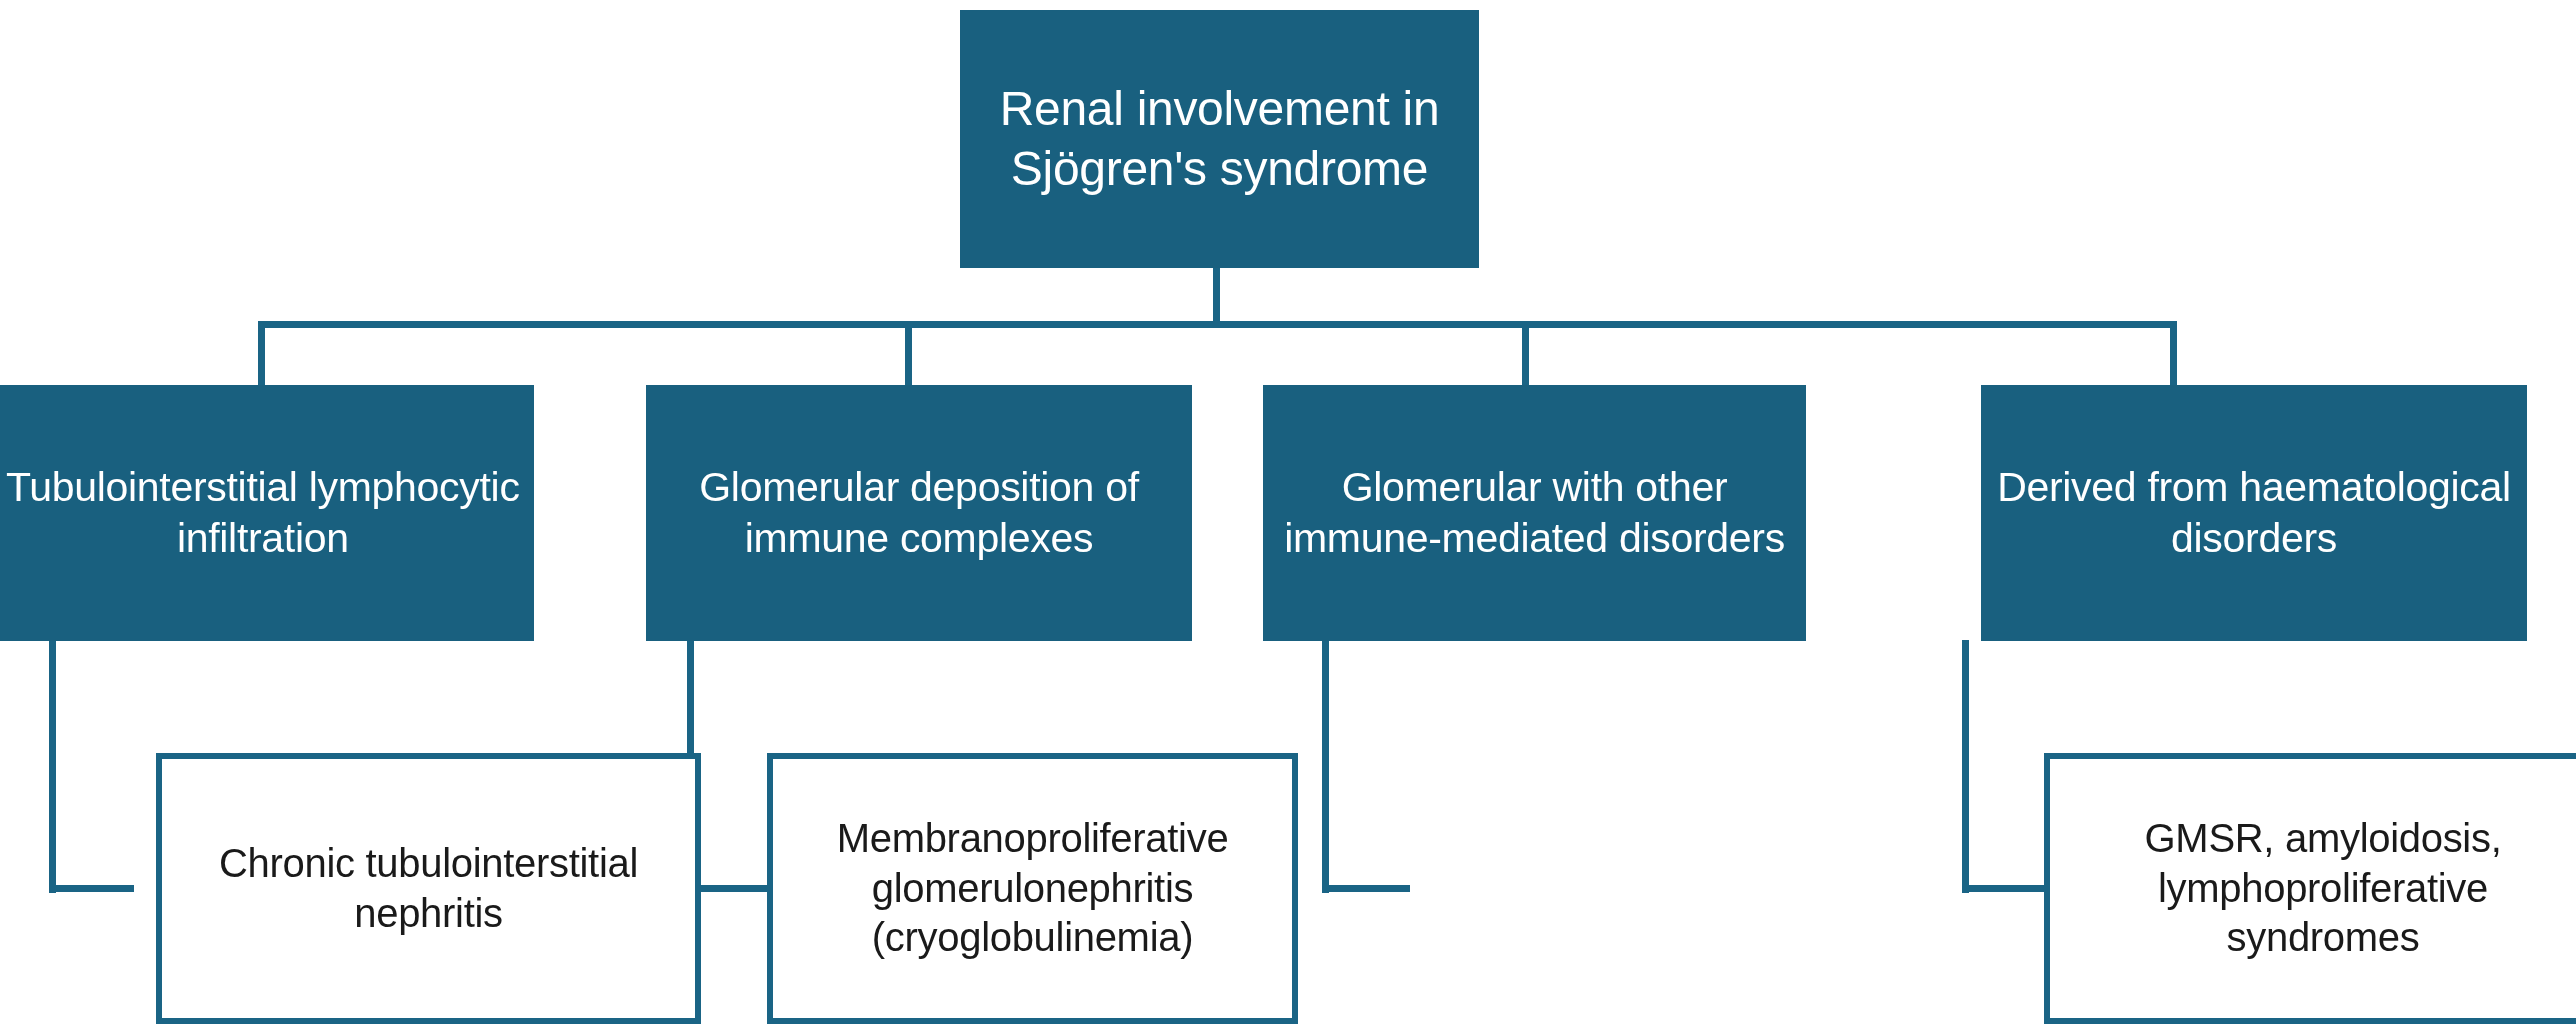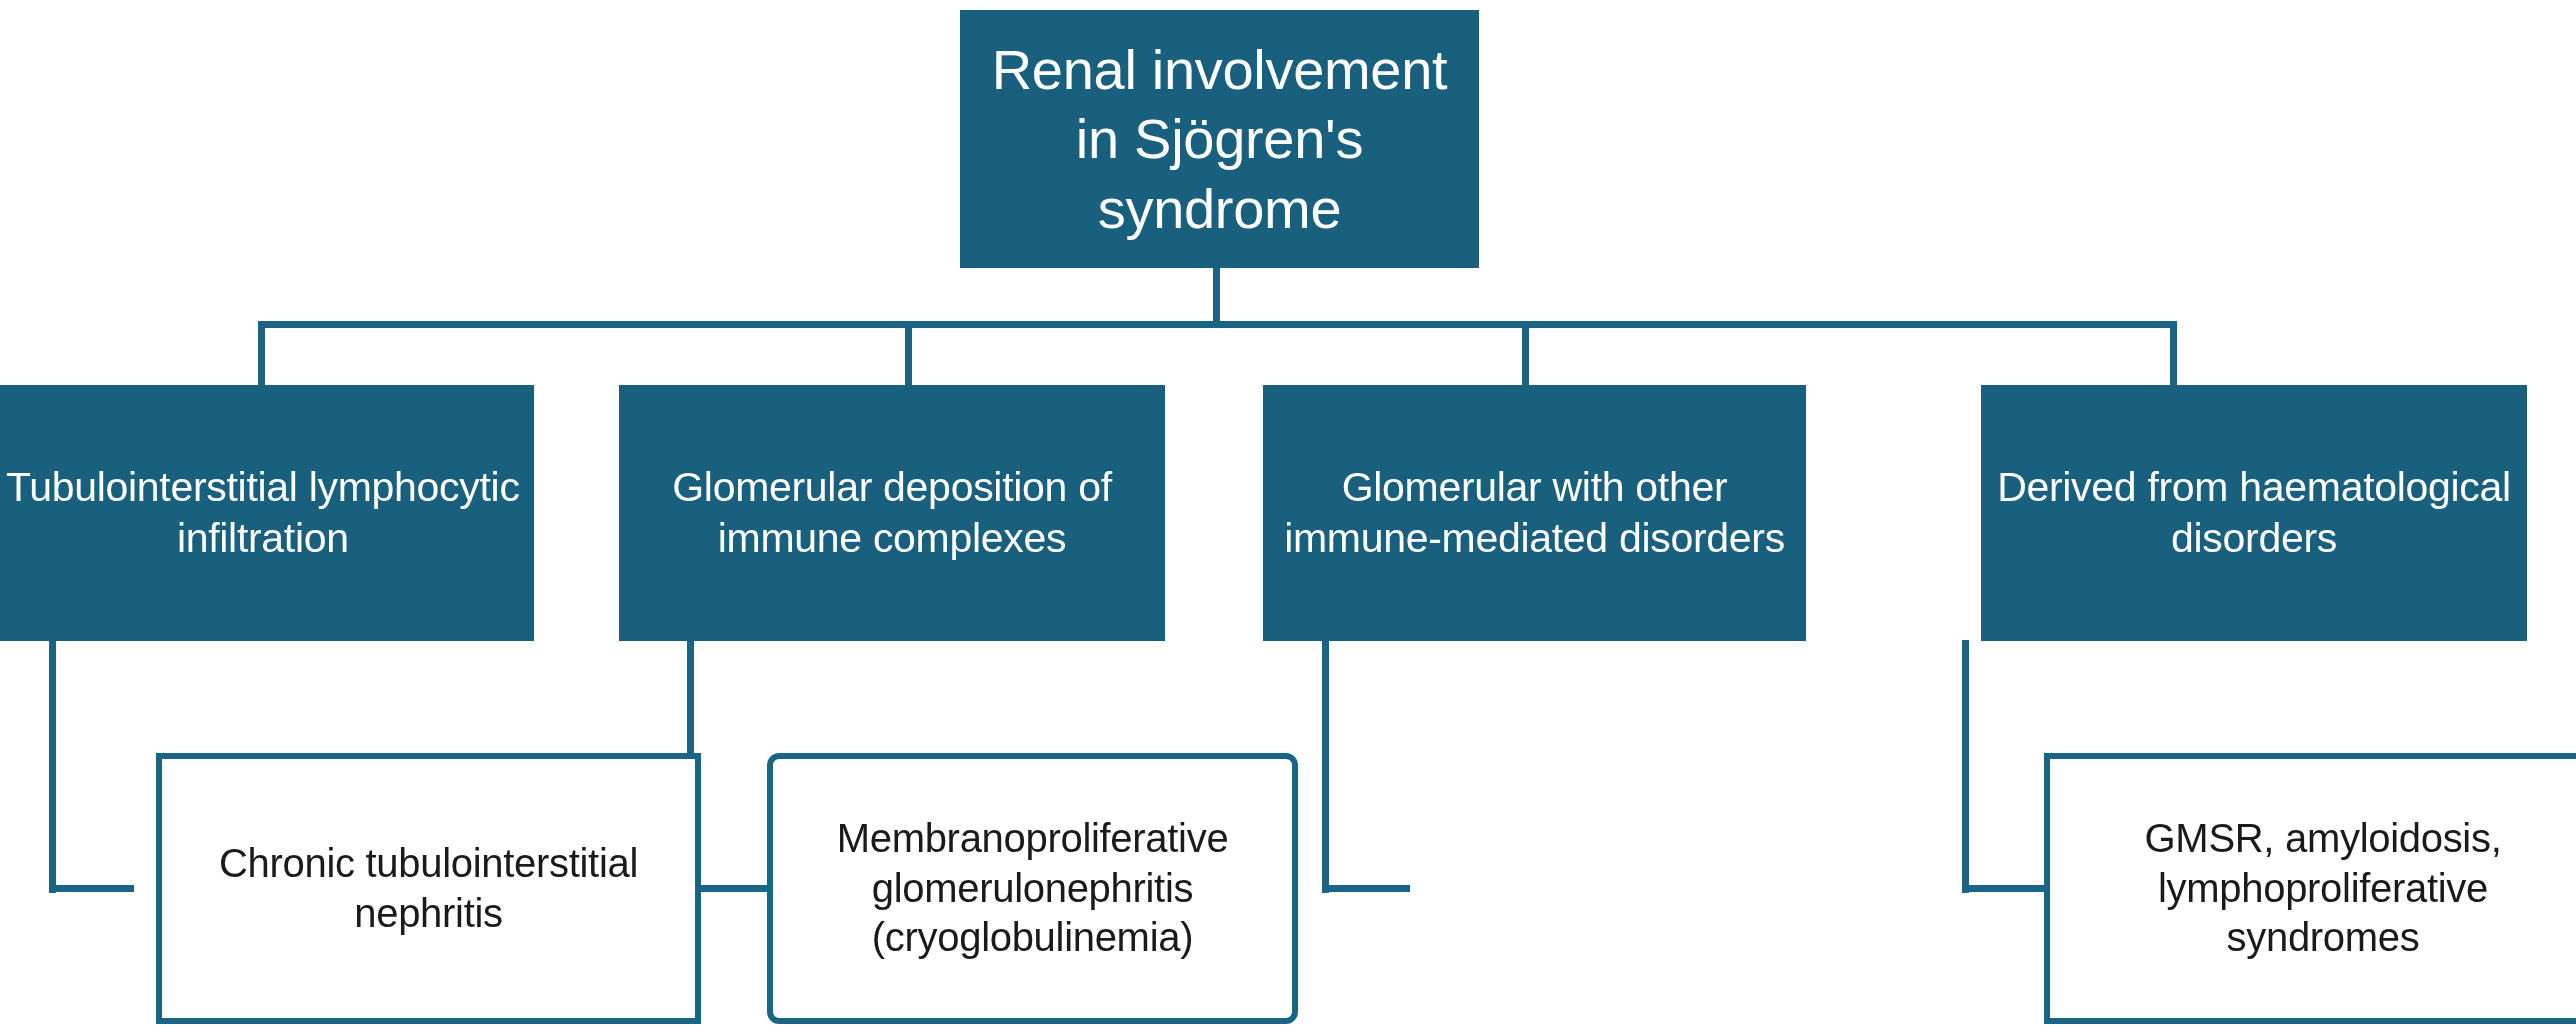--- a/index.html
+++ b/index.html
@@ -51,32 +51,32 @@
     box-sizing: border-box;
     white-space: pre-line;
   }
 
   
   #root-node {
     left: 960px;
     top: 9.8px;
     width: 519px;
     height: 258px;
-    font-size: 56px;
+    font-size: 48px;
   }
 
   
   #cat-node-0 { left: -8.2px;   top: 385px; width: 542px; height: 256px; }
-  #cat-node-1 { left: 619px;  top: 385px; width: 546px; height: 256px; }
+  #cat-node-1 { left: 646px;  top: 385px; width: 546px; height: 256px; }
   #cat-node-2 { left: 1263px; top: 385px; width: 543px; height: 256px; }
   #cat-node-3 { left: 1981px; top: 385px; width: 546px; height: 256px; }
 
   
   #leaf-node-0 { left: 129px;  top: 753px; width: 545px; height: 271px; margin-left: 27px; }
-  #leaf-node-1 { left: 767px;  top: 753px; width: 531px; height: 271px; border-radius: 12px; }
+  #leaf-node-1 { left: 767px;  top: 753px; width: 531px; height: 271px; }
   #leaf-node-2 { left: 1404px; top: 753px; width: 558px; height: 271px; }
   #leaf-node-3 { left: 2044px; top: 753px; width: 558px; height: 271px; }
 
   
   .conn {
     position: absolute;
     background: #1A6485;
   }
   
   #conn-root-stem  { left: 1213px; top: 262px; width: 7.4px;  height: 66px; }

